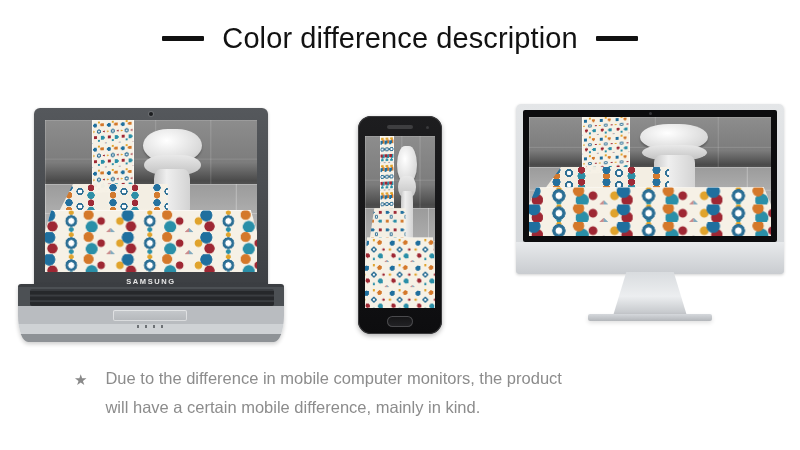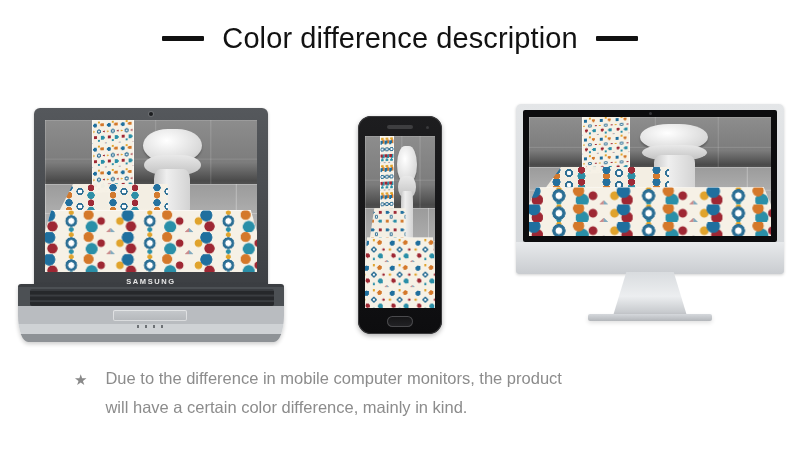--- a/index.html
+++ b/index.html
@@ -456,17 +456,17 @@
       <div class="monitor-neck"></div>
       <div class="monitor-base"></div>
     </div>
 
   </div>
 
   <div class="note">
     <span class="note-star">★</span>
     <div class="note-lines">
       <span class="note-line">Due to the difference in mobile computer monitors, the product</span>
-      <span class="note-line">will have a certain color difference, mainly in kind.</span>
+      <span class="note-line">will have a certain mobile difference, mainly in kind.</span>
     </div>
   </div>
 
 </div>
 
 </body></html>

